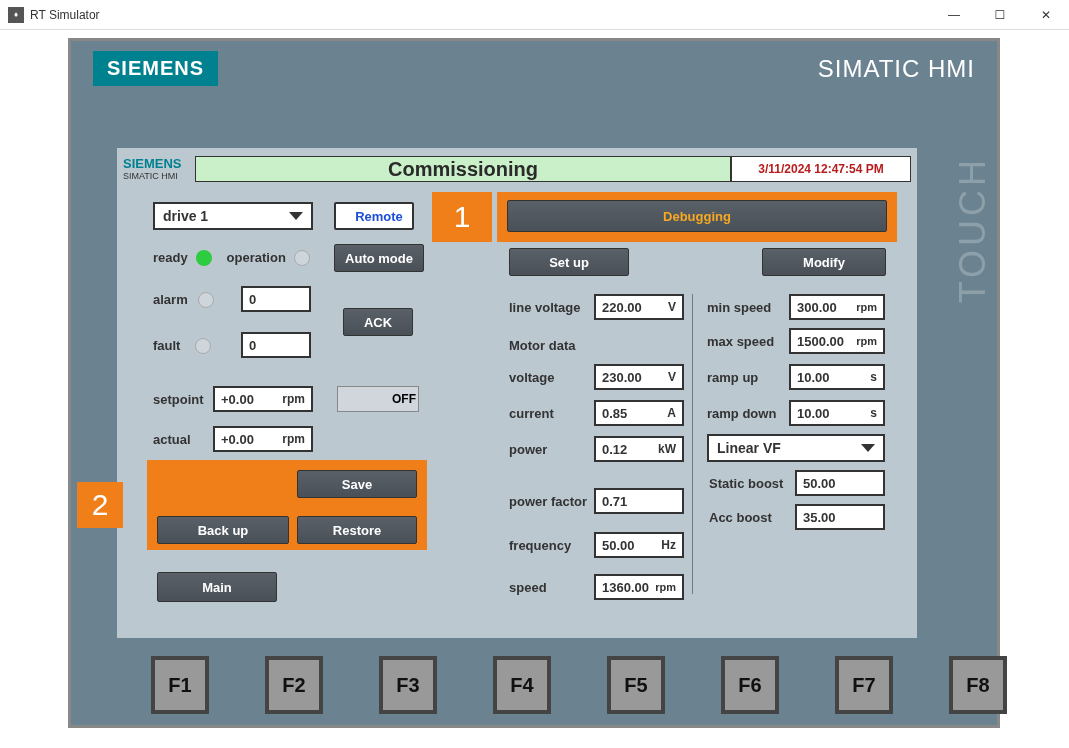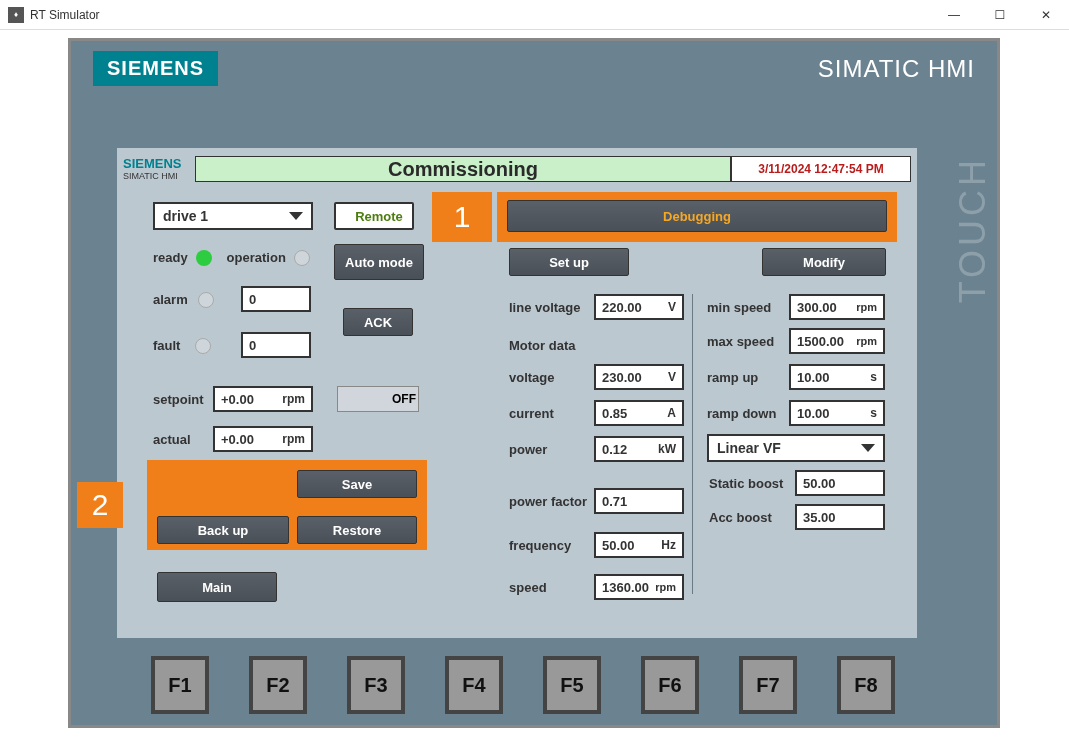--- a/index.html
+++ b/index.html
@@ -47,21 +47,21 @@
   .valbox .unit { margin-left: auto; font-size: 12px; }
 
   .toggle { background: #d0d6db; border: 1px solid #888; height: 26px; width: 82px; display: flex; align-items: center; justify-content: flex-end; padding-right: 2px; font-weight: bold; font-size: 12px; cursor: pointer; }
 
   .callout { position: absolute; background: #f07f1a; display:flex; align-items:center; justify-content:center; }
   .callout-num { width: 46px; height: 46px; background: #f07f1a; color:#fff; font-size: 30px; display:flex;align-items:center;justify-content:center; }
 
   .vline { position:absolute; width:1px; background:#6b7b85; }
 
   
-  .fkeys { position: absolute; left: 80px; top: 615px; display: flex; gap: 40px; }
+  .fkeys { position: absolute; left: 80px; top: 615px; display: flex; gap: 56px; }
   .fkey { width: 58px; height: 58px; background: #999; border: 4px solid #444; color: #111; font-weight: bold; font-size: 20px; display:flex; align-items:center; justify-content:center; cursor:pointer; }
 
 </style>
 </head>
 <body>
 
 <div class="window-bar">
   <span class="window-icon">♦</span>
   <span class="window-title">RT Simulator</span>
   <div class="window-controls">
@@ -88,23 +88,23 @@
         <div class="s2">SIMATIC HMI</div>
       </div>
       <div class="title-bar">Commissioning</div>
       <div class="datetime-bar">3/11/2024 12:47:54 PM</div>
     </div>
 
     <div class="drop" style="position:absolute; left:36px; top:54px; width:160px;">
       <span>drive 1</span>
       <span class="tri"></span>
     </div>
-    <div class="dbtn" style="position:absolute; left:217px; top:54px; width:80px; height:28px; background:#fff; color:#4d7c0f; border:2px solid #333;padding-left:10px;">Remote</div>
-
-    <div class="dbtn" style="position:absolute; left:217px; top:96px; width:90px; height:36px;">Auto mode</div>
+    <div class="dbtn" style="position:absolute; left:217px; top:54px; width:80px; height:28px; background:#fff; color:#1d4ed8; border:2px solid #333;padding-left:10px;">Remote</div>
+
+    <div class="dbtn" style="position:absolute; left:217px; top:96px; width:90px; height:28px;">Auto mode</div>
 
     <div style="position:absolute; left:36px; top:100px;">
       <span class="lbl">ready</span>
       <span class="status-dot dot-green" style="margin-left:4px;"></span>
       <span class="lbl" style="margin-left:10px;">operation</span>
       <span class="status-dot dot-grey" style="margin-left:4px;"></span>
     </div>
 
     <div style="position:absolute; left:36px; top:142px;">
       <span class="lbl">alarm</span>

